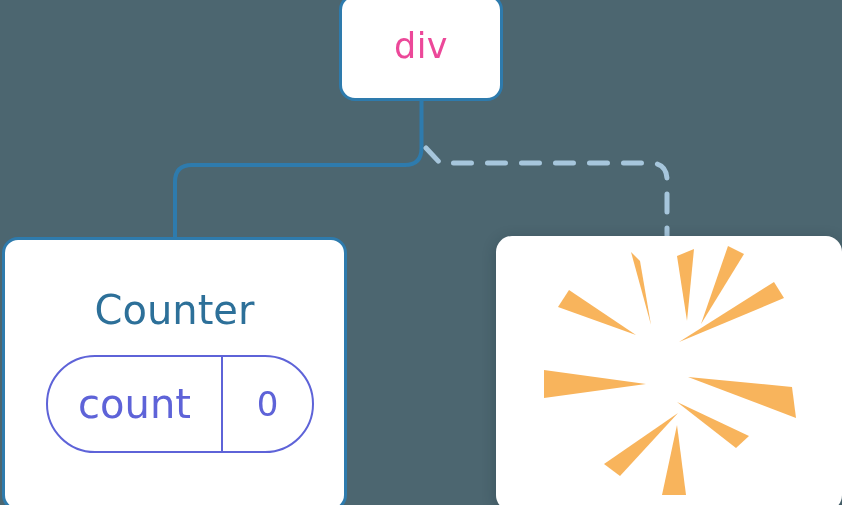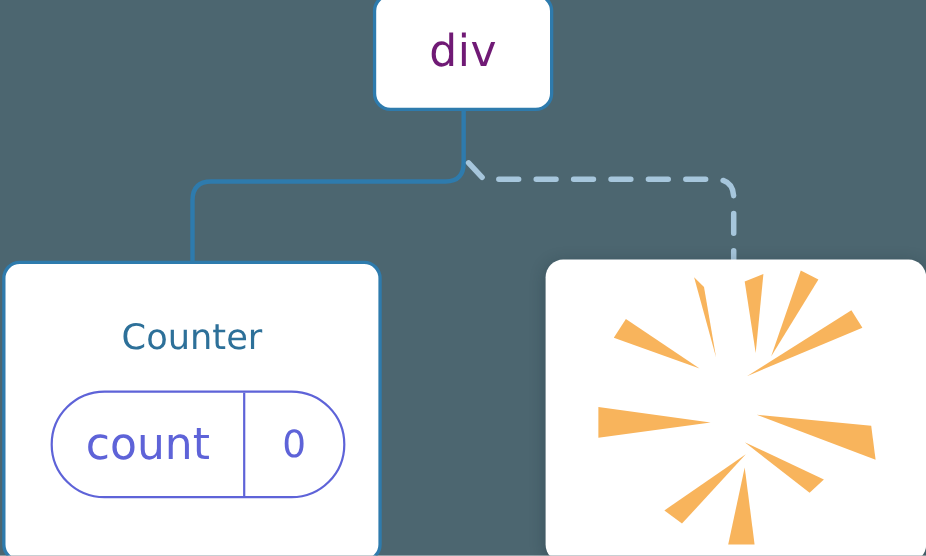--- a/index.html
+++ b/index.html
@@ -44,42 +44,42 @@
     left: 339px;
     top: -6px;
     width: 164px;
     height: 107px;
     display: flex;
     align-items: center;
     justify-content: center;
     border-radius: 16px;
   }
   #node-div .node-title {
-    font-size: 40px;
-    color: #701a75;
+    font-size: 35px;
+    color: #ec4899;
     letter-spacing: 0.5px;
     line-height: 1;
     padding-bottom: 2px;
   }
 
   
   #node-counter {
     left: 2px;
     top: 237px;
     width: 345px;
     height: 274px;
     border-radius: 16px;
   }
   #node-counter .node-title {
     position: absolute;
     left: 0;
     right: 0;
     top: 50px;
     text-align: center;
-    font-size: 32px;
+    font-size: 40px;
     color: #2d7099;
     line-height: 1;
   }
 
   
   .pill {
     position: absolute;
     left: 41px;
     top: 115px;
     width: 268px;

